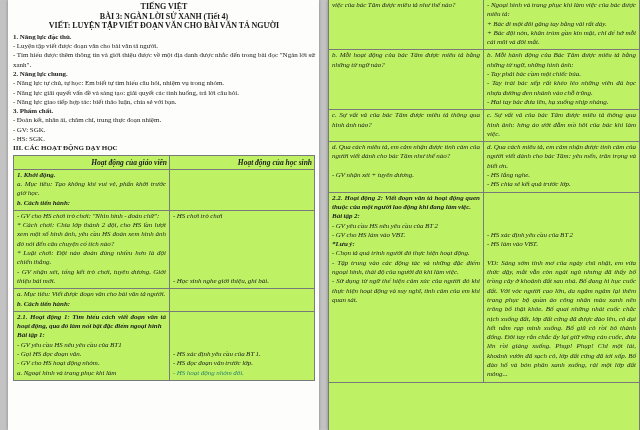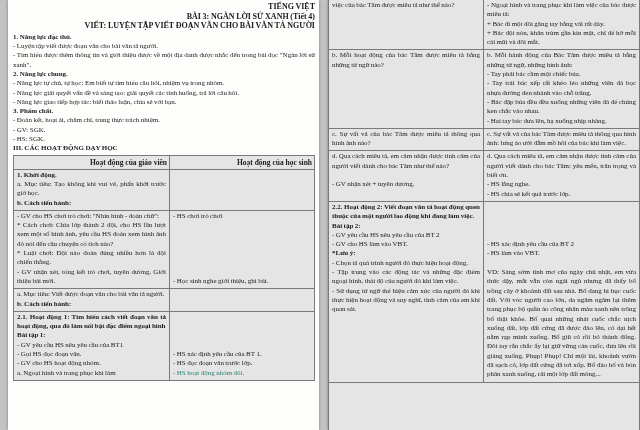--- a/index.html
+++ b/index.html
@@ -15,23 +15,23 @@
     overflow:hidden; box-shadow:0 0 3px rgba(0,0,0,.35);
   }
   .page.left  { left:8px;   width:311px; padding:2px 4px 0 5px; }
   .page.right { left:328px; width:312px; }
   .ln {
     font-size:7px; line-height:9.3px; min-height:9.3px;
     text-align:justify; word-spacing:-0.3px;
   }
   .ln.b { font-weight:bold; }
   .ln.teal { color:#2a7f6f; }
-  .titles .ln { text-align:right; font-weight:bold; font-size:8px; line-height:9.6px; }
+  .titles .ln { text-align:center; font-weight:bold; font-size:8px; line-height:9.6px; }
   .intro { margin-top:2px; }
-  .doc-table { border:1px solid #7a7a7a; border-bottom:none; margin-top:1px; background:#e5e5e5; }
+  .doc-table { border:1px solid #7a7a7a; border-bottom:none; margin-top:1px; background:#bef264;font-style:italic; }
   .trow { display:flex; border-bottom:1px solid #7a7a7a; align-items:stretch; }
   .tcell { padding:1px 3px 2px 3px; }
   .tcell.c1 { width:52%; border-right:1px solid #7a7a7a; }
   .tcell.c2 { width:48%; }
   .thead .th {
     text-align:right; font-weight:bold; font-size:7.5px;
     padding:2px; line-height:9px;
   }
   .page.right .doc-table { height:100%; border-top:none; border-bottom:none; margin-top:0; }
   .page.right .tcell.c1 { width:50%; }
@@ -50,21 +50,21 @@
       </div>
     <div class="intro" id="intro">
         <div class="ln b">1. Năng lực đặc thù.</div>
         <div class="ln">- Luyện tập viết được đoạn văn cho bài văn tả người.</div>
         <div class="ln">- Tìm hiểu được thêm thông tin và giới thiệu được về một địa danh được nhắc đến trong bài đọc "Ngàn lời sử xanh".</div>
         <div class="ln b">2. Năng lực chung.</div>
         <div class="ln">- Năng lực tự chủ, tự học: Em biết tự tìm hiểu câu hỏi, nhiệm vụ trong nhóm.</div>
         <div class="ln">- Năng lực giải quyết vấn đề và sáng tạo: giải quyết các tình huống, trả lời câu hỏi.</div>
         <div class="ln">- Năng lực giao tiếp hợp tác: biết thảo luận, chia sẻ với bạn.</div>
         <div class="ln b">3. Phẩm chất.</div>
-        <div class="ln">- Đoàn kết, hoạt ái, chăm chỉ, trung thực trách nhiệm.</div>
+        <div class="ln">- Đoàn kết, nhân ái, chăm chỉ, trung thực đoạn nhiệm.</div>
         <div class="ln">- GV: SGK.</div>
         <div class="ln">- HS: SGK.</div>
         <div class="ln b">III. CÁC HOẠT ĐỘNG DẠY HỌC</div>
       </div>
     <div class="doc-table">
       <div class="trow thead">
         <div class="tcell c1 th">Hoạt động của giáo viên</div>
         <div class="tcell c2 th">Hoạt động của học sinh</div>
       </div>
       <div id="ltb">
@@ -138,21 +138,20 @@
             </div>
           </div>
           <div class="trow">
             <div class="tcell c1">
               <div class="ln">b. Mỗi hoạt động của bác Tâm được miêu tả bằng những từ ngữ nào?</div>
             </div>
             <div class="tcell c2">
               <div class="ln">b. Mỗi hành động của Bác Tâm được miêu tả bằng những từ ngữ, những hình ảnh:</div>
               <div class="ln">- Tay phải bác cầm một chiếc búa.</div>
               <div class="ln">- Tay trái bác xếp rất khéo léo những viên đá bọc nhựa đường đen nhánh vào chỗ trũng.</div>
-              <div class="ln">- Bác đập búa đều đều xuống những viên đá để chúng ken chắc vào nhau.</div>
               <div class="ln">- Hai tay bác đưa lên, hạ xuống nhịp nhàng.</div>
             </div>
           </div>
           <div class="trow">
             <div class="tcell c1">
               <div class="ln">c. Sự vất vả của bác Tâm được miêu tả thông qua hình ảnh nào?</div>
             </div>
             <div class="tcell c2">
               <div class="ln">c. Sự vất vả của bác Tâm được miêu tả thông qua hình ảnh: lưng áo ướt đẫm mồ hôi của bác khi làm việc.</div>
             </div>

